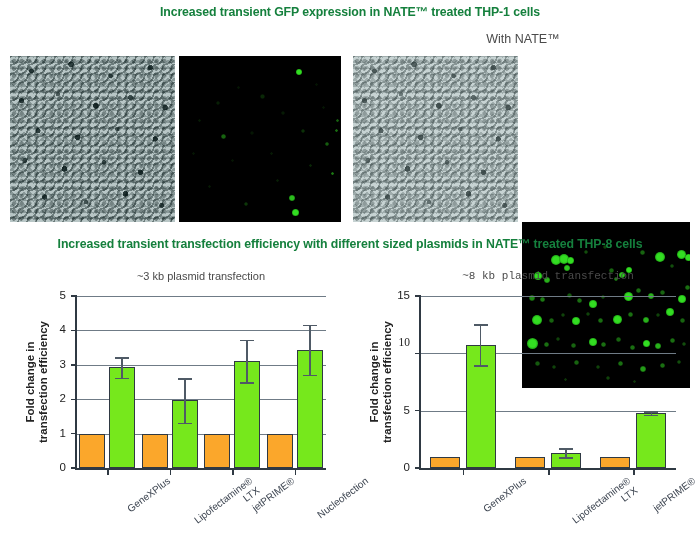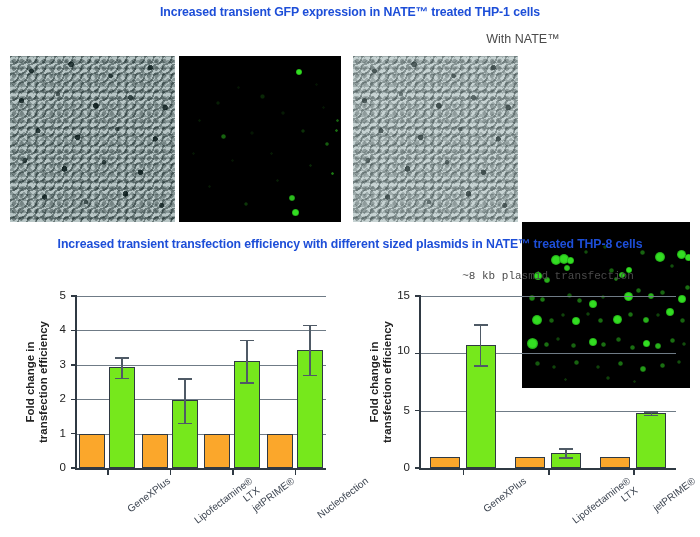--- a/index.html
+++ b/index.html
@@ -7,21 +7,21 @@
     width:700px;height:537px;background:#ffffff;
     font-family:"Liberation Sans", sans-serif;
     position:relative;overflow:hidden;
     -webkit-font-smoothing:antialiased;
   }
   .fig{position:absolute;left:0;top:0;width:700px;height:537px;}
 
   
   .redtitle{
     position:absolute;width:700px;text-align:center;
-    color:#1d4ed8;font-weight:bold;letter-spacing:-0.1px;
+    color:#15803d;font-weight:bold;letter-spacing:-0.1px;
   }
   #title-top{top:5px;font-size:12.3px;}
   #title-bottom{top:237px;font-size:12.3px;}
 
   
   .panel-caption{
     position:absolute;text-align:center;color:#4a4a4a;
     font-size:12.5px;letter-spacing:0px;
   }
 
@@ -197,20 +197,21 @@
       <div class="dot" style="left: 82%; top: 85%; width: 5px; height: 5px; background: radial-gradient(circle, rgb(51, 221, 34) 0%, rgb(51, 221, 34) 45%, rgba(30, 160, 20, 0.5) 72%, rgba(10, 60, 10, 0) 100%); opacity: 0.5;"></div>
       <div class="dot" style="left: 92%; top: 83%; width: 4px; height: 4px; background: radial-gradient(circle, rgb(51, 221, 34) 0%, rgb(51, 221, 34) 45%, rgba(30, 160, 20, 0.35) 72%, rgba(10, 60, 10, 0) 100%); opacity: 0.35;"></div>
       <div class="dot" style="left: 50%; top: 93%; width: 4px; height: 4px; background: radial-gradient(circle, rgb(51, 221, 34) 0%, rgb(51, 221, 34) 45%, rgba(30, 160, 20, 0.3) 72%, rgba(10, 60, 10, 0) 100%); opacity: 0.3;"></div>
       <div class="dot" style="left: 25%; top: 94%; width: 3px; height: 3px; background: radial-gradient(circle, rgb(51, 221, 34) 0%, rgb(51, 221, 34) 45%, rgba(30, 160, 20, 0.25) 72%, rgba(10, 60, 10, 0) 100%); opacity: 0.25;"></div>
       <div class="dot" style="left: 66%; top: 95%; width: 3px; height: 3px; background: radial-gradient(circle, rgb(51, 221, 34) 0%, rgb(51, 221, 34) 45%, rgba(30, 160, 20, 0.25) 72%, rgba(10, 60, 10, 0) 100%); opacity: 0.25;"></div>
     </div>
 
   <div class="redtitle" id="title-bottom">Increased transient transfection efficiency with different sized plasmids in NATE™ treated THP-8 cells</div>
 
   <div class="chart" id="chart-0" style="left:14px;top:266px;width:330px;height:271px;">
+      <div class="chart-title" style="left: 62px; top: 4px; width: 250px;">~3 kb plasmid transfection</div>
       <div class="ylabel" style="left: 10px; top: 202px; width: 172px;">
         <div style="">Fold change in</div>
         <div style="">transfection efficiency</div>
       </div>
       <div class="tick" style="left: 57px; top: 201.3px;"></div>
       <div class="ytick-label" style="left: 32px; top: 196px;">0</div>
       <div class="gridline" style="left: 62px; top: 167.6px; width: 250px;"></div>
       <div class="tick-r" style="left: 307px; top: 167.6px;"></div>
       <div class="tick" style="left: 57px; top: 166.9px;"></div>
       <div class="ytick-label" style="left: 32px; top: 161.6px;">1</div>
@@ -278,21 +279,21 @@
       </div>
       <div class="tick" style="left: 57px; top: 201.3px;"></div>
       <div class="ytick-label" style="left: 32px; top: 196px;">0</div>
       <div class="gridline" style="left: 62px; top: 144.667px; width: 256px;"></div>
       <div class="tick-r" style="left: 313px; top: 144.667px;"></div>
       <div class="tick" style="left: 57px; top: 143.967px;"></div>
       <div class="ytick-label" style="left: 32px; top: 138.667px;">5</div>
       <div class="gridline" style="left: 62px; top: 87.3333px; width: 256px;"></div>
       <div class="tick-r" style="left: 313px; top: 87.3333px;"></div>
       <div class="tick" style="left: 57px; top: 86.6333px;"></div>
-      <div class="ytick-label" style="left: 32px; top: 79px;">10</div>
+      <div class="ytick-label" style="left: 32px; top: 71px; font-family: Liberation Serif, serif;">10</div>
       <div class="gridline" style="left: 62px; top: 30px; width: 256px; background: rgb(111, 123, 134);"></div>
       <div class="tick-r" style="left: 313px; top: 30px;"></div>
       <div class="tick" style="left: 57px; top: 29.3px;"></div>
       <div class="ytick-label" style="left: 32px; top: 24px;">15</div>
       <div class="axis-left" style="left: 61px; top: 29px; height: 174px;"></div>
       <div class="axis-bottom" style="left: 61px; top: 202px; width: 257px;"></div>
       <div class="bar" style="left: 71.6667px; top: 190.533px; width: 30px; height: 11.4667px; background: rgb(251, 167, 43);"></div>
       <div class="bar" style="left: 107.667px; top: 78.7333px; width: 30px; height: 123.267px; background: rgb(118, 232, 28);"></div>
       <div class="err-v" style="left: 121.867px; top: 58.0933px; height: 41.28px;"></div>
       <div class="err-c" style="left: 115.667px; top: 58.0933px; width: 14px;"></div>

